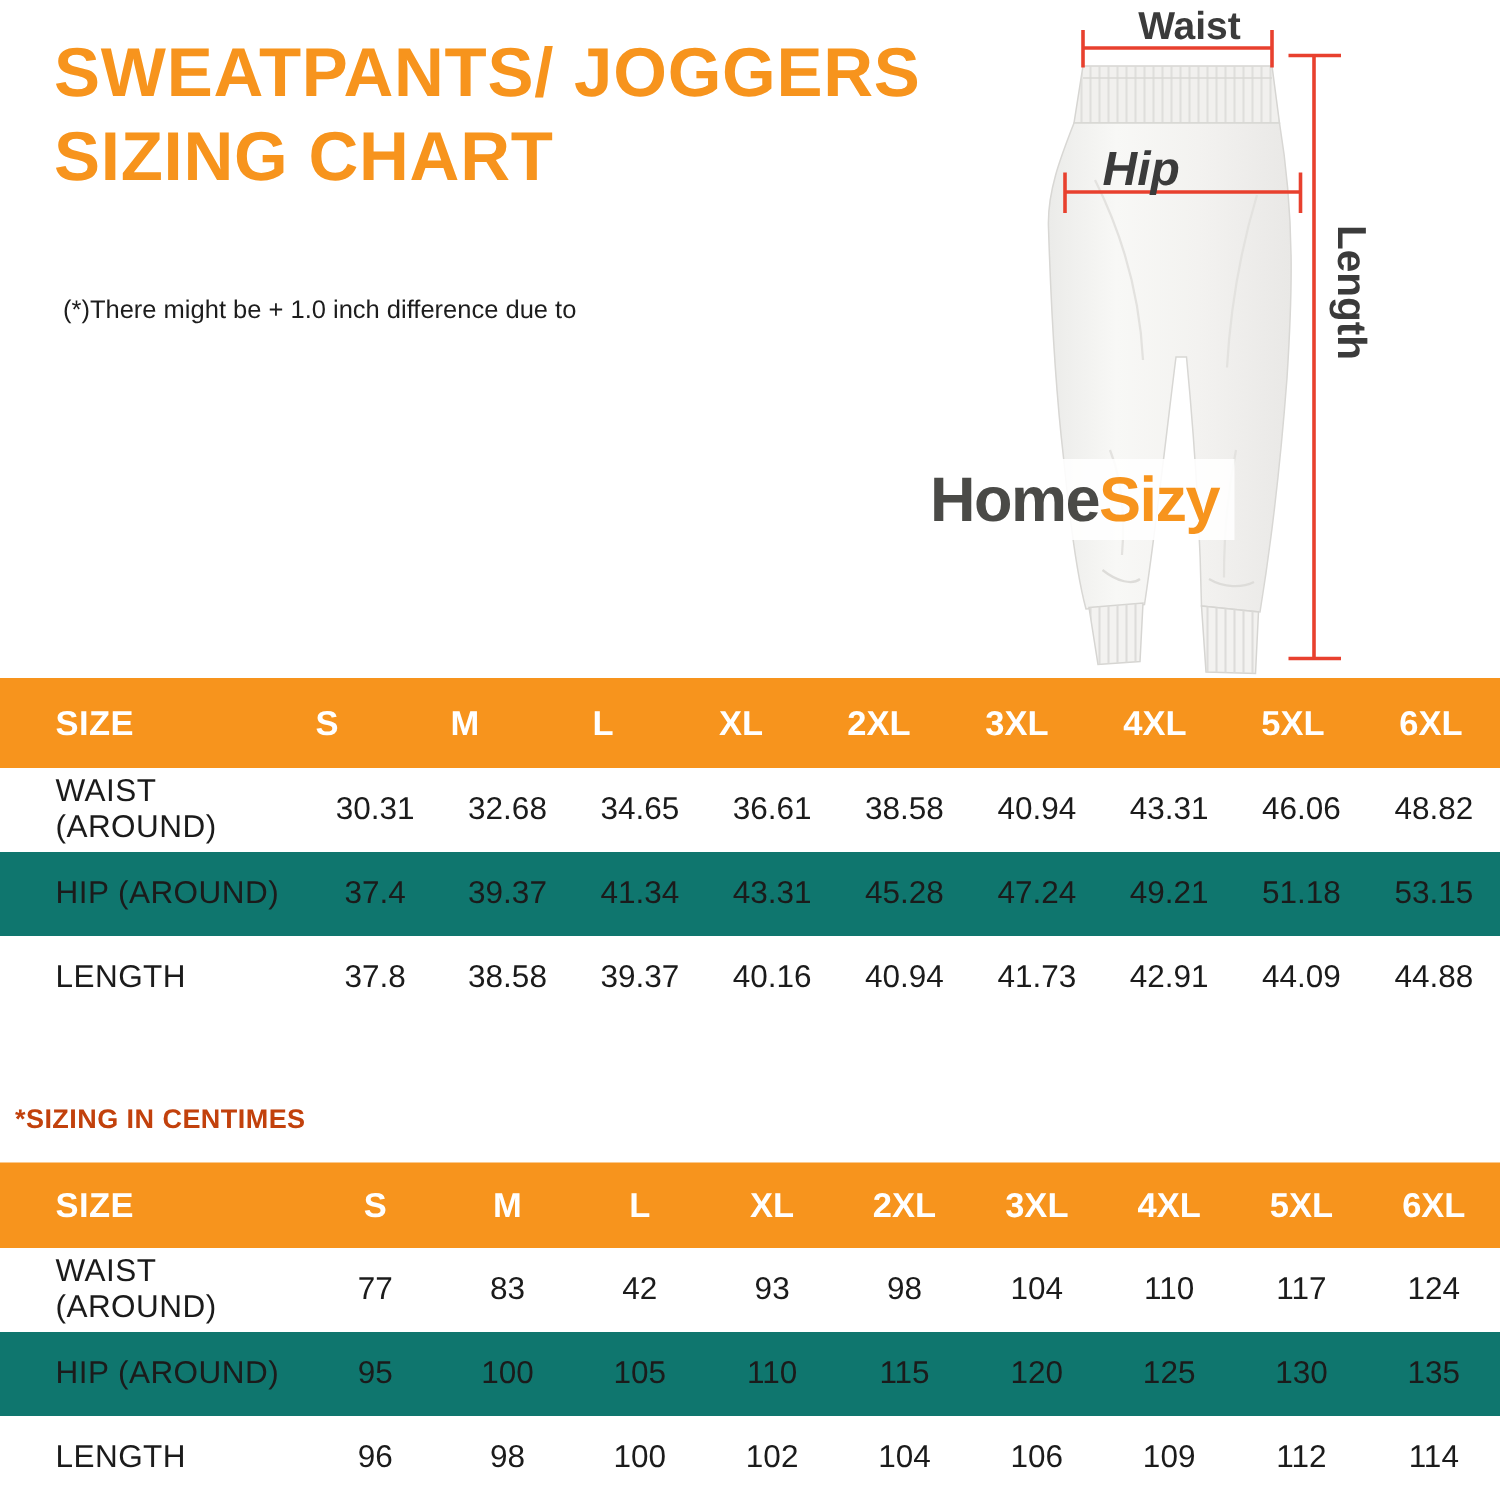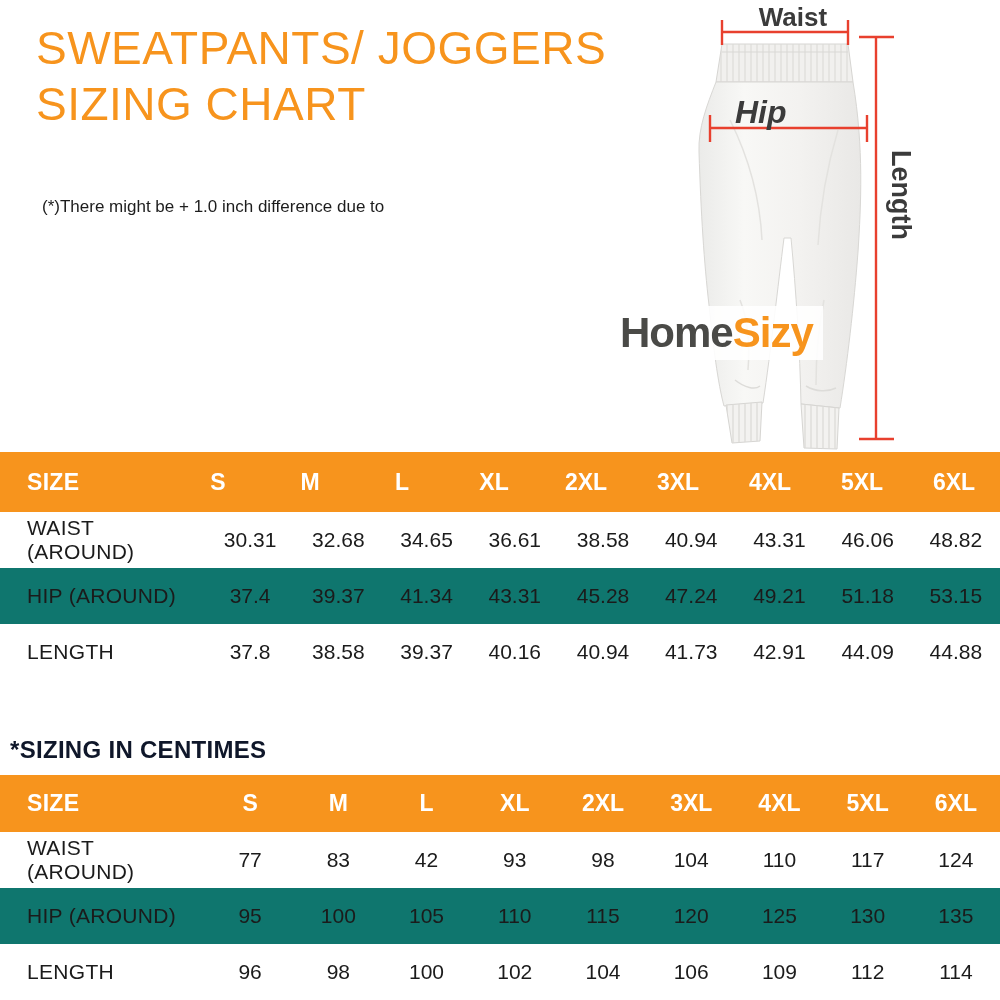--- a/index.html
+++ b/index.html
@@ -2,21 +2,21 @@
 <html><head>
 <meta charset="utf-8">
 <style>
   html,body{margin:0;padding:0;}
   .page{
     position:relative;width:1000px;height:1000px;background:#ffffff;overflow:hidden;
     font-family:"Liberation Sans", sans-serif;
   }
   .title{
     position:absolute;left:36px;top:20px;
-    font-size:46px;font-weight:normal;color:#F7941D;line-height:56px;letter-spacing:0.5px;
+    font-size:46px;font-weight:bold;color:#F7941D;line-height:56px;letter-spacing:0.5px;
   }
   .note{
     position:absolute;left:42px;top:192px;
     font-size:17px;color:#1d1d1d;line-height:30px;
   }
   
   .diagram{position:absolute;left:610px;top:0;width:390px;height:455px;}
   .diagram svg{position:absolute;left:0;top:0;}
   .measure-label{position:absolute;font-weight:bold;color:#3b3b3b;}
   .waist-label{left:128px;top:2px;width:110px;text-align:center;font-size:26px;}
@@ -37,24 +37,24 @@
   .t1{top:452px;}
   .t2{top:775px;}
   .thead,.trow{display:grid;align-items:center;}
   .t1 .thead{grid-template-columns:172px repeat(9,1fr);height:60px;}
   .t1 .trow,.t2 .thead,.t2 .trow{grid-template-columns:206px repeat(9,1fr);}
   .t2 .thead{height:57px;}
   .thead{background:#F7941D;color:#ffffff;font-weight:bold;font-size:23px;}
   .trow{height:56px;font-size:21px;color:#1b1b1b;background:#ffffff;}
   .trow.alt{background:#0f766e;}
   .cell{text-align:center;}
-  .label-cell{text-align:left;padding-left:27px;letter-spacing:0.3px;}
+  .label-cell{text-align:left;padding-left:10px;letter-spacing:0.3px;margin-left:27px;}
   .cm-note{
     position:absolute;left:10px;top:736px;
-    font-size:24px;font-weight:bold;color:#0f172a;letter-spacing:0.3px;
+    font-size:18px;font-weight:bold;color:#c2410c;letter-spacing:0.3px;
   }
 </style>
 </head>
 <body>
 
 <div class="page">
 
   <div class="title">
     <div>SWEATPANTS/ JOGGERS</div>
     <div>SIZING CHART</div>

